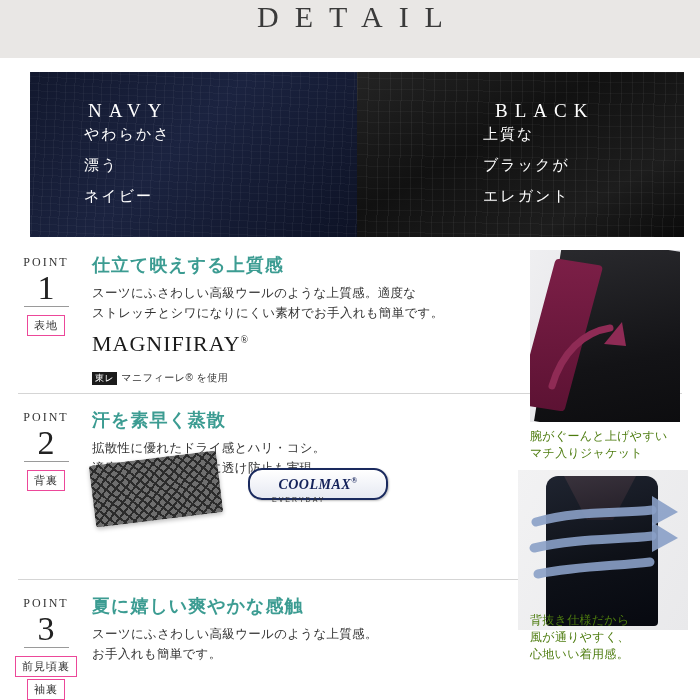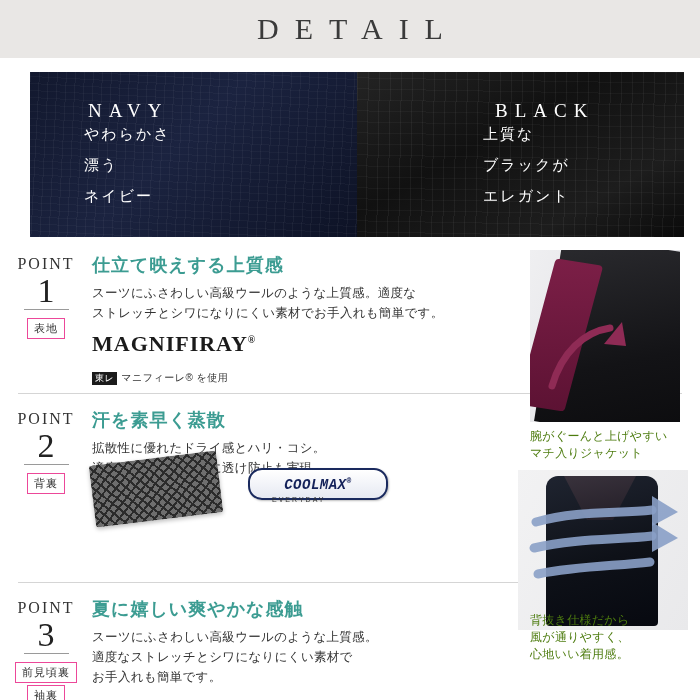--- a/index.html
+++ b/index.html
@@ -7,21 +7,21 @@
     width:700px;height:700px;
     background:#ffffff;
     font-family:"Liberation Sans","DejaVu Sans",sans-serif;
     overflow:hidden;
     position:relative;
   }
   
   .header{
     height:58px;
     background:#e9e7e5;
-    display:flex;align-items:center;justify-content:center;
+    display:flex;justify-content:center;
     position:relative;
   }
   .header-title{
     font-family:"Liberation Serif","DejaVu Serif",serif;
     font-size:30px;
     letter-spacing:16px;
     color:#3a3a3a;
     text-indent:16px;
     font-weight:normal;
   }
@@ -79,21 +79,21 @@
     display:flex;
   }
   .point-badge{
     width:92px;
     flex:0 0 92px;
     text-align:center;
     padding-top:8px;
   }
   .badge-word{
     font-family:"Liberation Serif","DejaVu Serif",serif;
-    font-size:16px;
+    font-size:12px;
     letter-spacing:2px;
     color:#333;
   }
   .badge-num{
     font-family:"Liberation Serif","DejaVu Serif",serif;
     font-size:34px;
     line-height:34px;
     color:#222;
     border-bottom:1px solid #9a9a9a;
     display:inline-block;
@@ -130,21 +130,21 @@
     margin:8px 18px;
   }
 
   
   .logo-magni{
     font-family:"Liberation Serif","DejaVu Serif",serif;
     font-size:22px;
     letter-spacing:1px;
     color:#1b1b1b;
     margin-top:8px;
-    font-weight:bold;
+    font-weight:normal;
   }
   .logo-magni sup{font-size:10px;}
   .logo-sub{
     font-size:10px;color:#333;margin-top:14px;letter-spacing:.5px;
   }
   .logo-sub .brandmark{
     display:inline-block;background:#1b1b1b;color:#fff;
     font-size:9px;padding:0 3px;margin-right:4px;
   }
 
@@ -153,21 +153,21 @@
     position:absolute;
     left:248px;top:468px;
     width:136px;height:28px;
     border:2px solid #1a2a5e;
     border-radius:14px;
     background:linear-gradient(#ffffff,#e6e9f2);
     display:flex;align-items:center;justify-content:center;
     box-shadow:1px 1px 2px rgba(0,0,0,.25);
   }
   .coolmax-text{
-    font-family:Liberation Mono, monospace;
+    font-family:Liberation Serif, serif;
     font-weight:bold;font-size:14px;font-style:italic;
     color:#14225a;letter-spacing:.5px;
   }
   .coolmax-text .sup{font-size:8px;vertical-align:super;}
   .coolmax-every{
     position:absolute;left:272px;top:496px;
     font-size:7px;color:#333;letter-spacing:2px;
   }
 
   
@@ -295,21 +295,20 @@
   <div class="point">
     <div class="point-badge">
       <div class="badge-word">POINT</div>
       <div class="badge-num">3</div>
       <div><span class="badge-tag">前見頃裏</span></div>
       <div><span class="badge-tag">袖裏</span></div>
     </div>
     <div class="point-body">
       <p class="point-title">夏に嬉しい爽やかな感触</p>
       <p class="point-desc">スーツにふさわしい高級ウールのような上質感。</p>
-      <p class="point-desc">適度なストレッチとシワになりにくい素材で</p>
       <p class="point-desc">お手入れも簡単です。</p>
     </div>
   </div>
 </div>
 
 <div class="mesh"></div>
 
 <div class="coolmax">
   <span class="coolmax-text"><span>COOL</span><span>MAX</span><span class="sup">®</span></span>
 </div>

